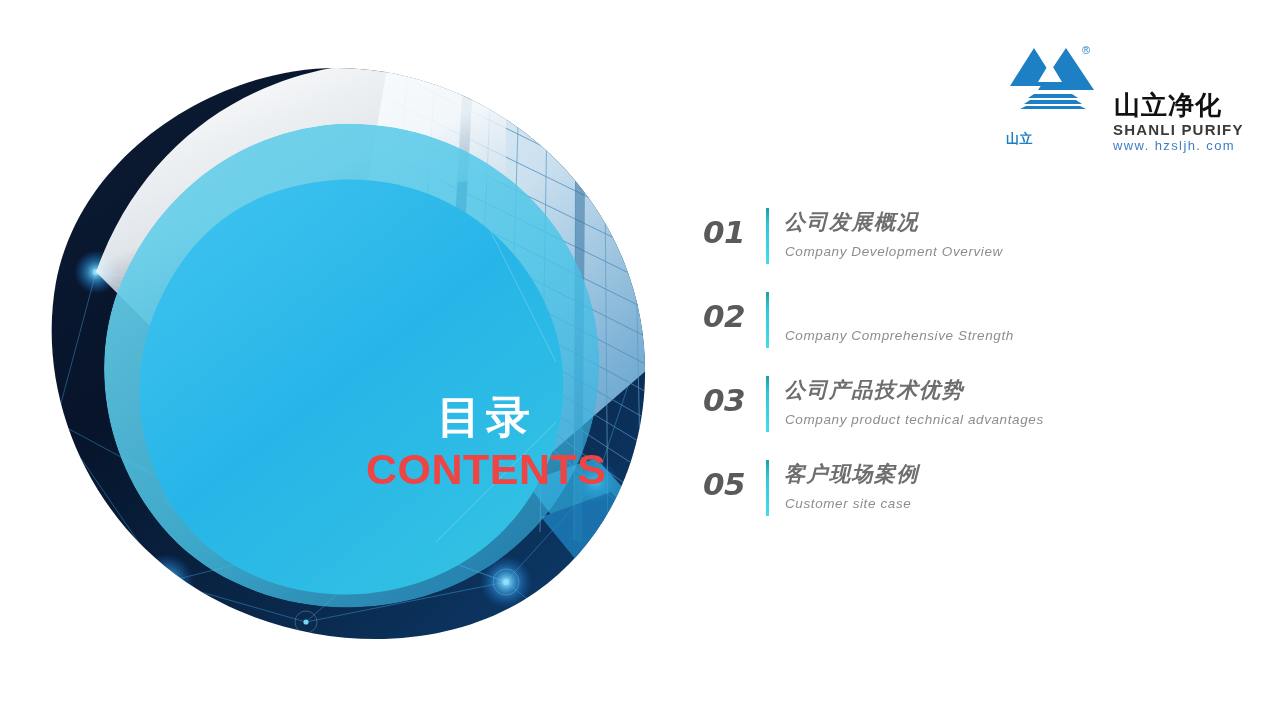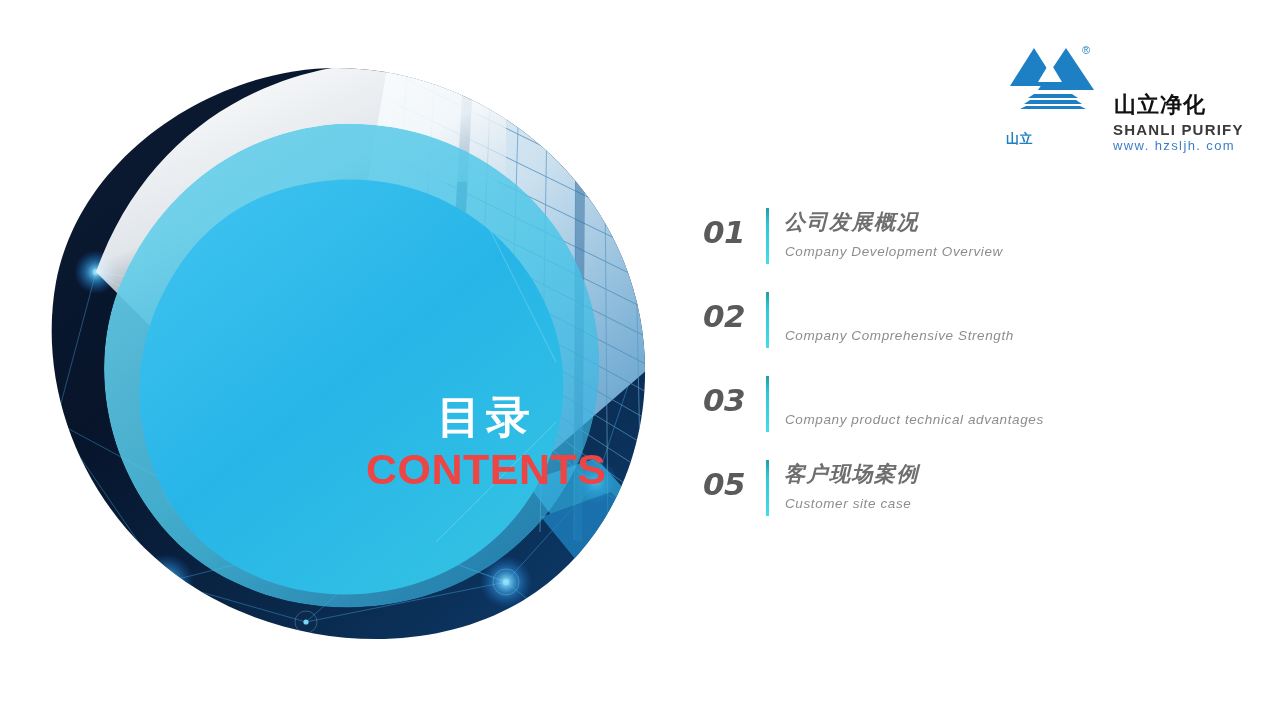--- a/index.html
+++ b/index.html
@@ -6,21 +6,21 @@
   html,body { width:1280px; height:720px; overflow:hidden; background:#ffffff; }
   body { font-family:"Liberation Sans", sans-serif; position:relative; }
 
   .slide { position:absolute; inset:0; background:#fff; }
 
   
   .logo-block { position:absolute; left:1004px; top:42px; width:232px; height:78px; }
   .logo-mark { position:absolute; left:0; top:0; width:98px; height:70px; }
   .logo-reg { position:absolute; left:78px; top:2px; font-size:11px; color:#1d7fc4; }
   .logo-cn { position:absolute; left:110px; top:46px; width:126px; height:34px;
-             font-family:"DejaVu Sans", sans-serif; font-size:22px; font-weight:700;
+             font-family:"DejaVu Sans", sans-serif; font-size:26px; font-weight:700;
              letter-spacing:1px; color:#111; line-height:34px; white-space:nowrap; }
   .logo-en { position:absolute; left:109px; top:79px; font-family:"Liberation Sans", sans-serif;
              font-size:15px; font-weight:600; letter-spacing:1.2px; color:#3a3a3a; white-space:nowrap; }
   .logo-url { position:absolute; left:109px; top:96px; font-family:"Liberation Sans", sans-serif;
               font-size:13px; letter-spacing:1.4px; color:#3c7fc6; white-space:nowrap; }
   .logo-sub { position:absolute; left:2px; top:88px; font-family:"DejaVu Sans", sans-serif;
               font-size:13px; font-weight:700; color:#1d7fc4; letter-spacing:0.5px; }
 
   
   .graphic { position:absolute; left:36px; top:62px; width:620px; height:580px; }
@@ -244,20 +244,21 @@
     <div class="toc-item">
       <div class="toc-num">02</div>
       <div class="toc-rule"></div>
       <div class="toc-en">Company Comprehensive Strength</div>
     </div>
 
 
     <div class="toc-item">
       <div class="toc-num">03</div>
       <div class="toc-rule"></div>
+      <div class="toc-cn">公司产品技术优势</div>
       <div class="toc-en">Company product technical advantages</div>
     </div>
 
     <div class="toc-item">
       <div class="toc-num">05</div>
       <div class="toc-rule"></div>
       <div class="toc-cn">客户现场案例</div>
       <div class="toc-en">Customer site case</div>
     </div>
 

